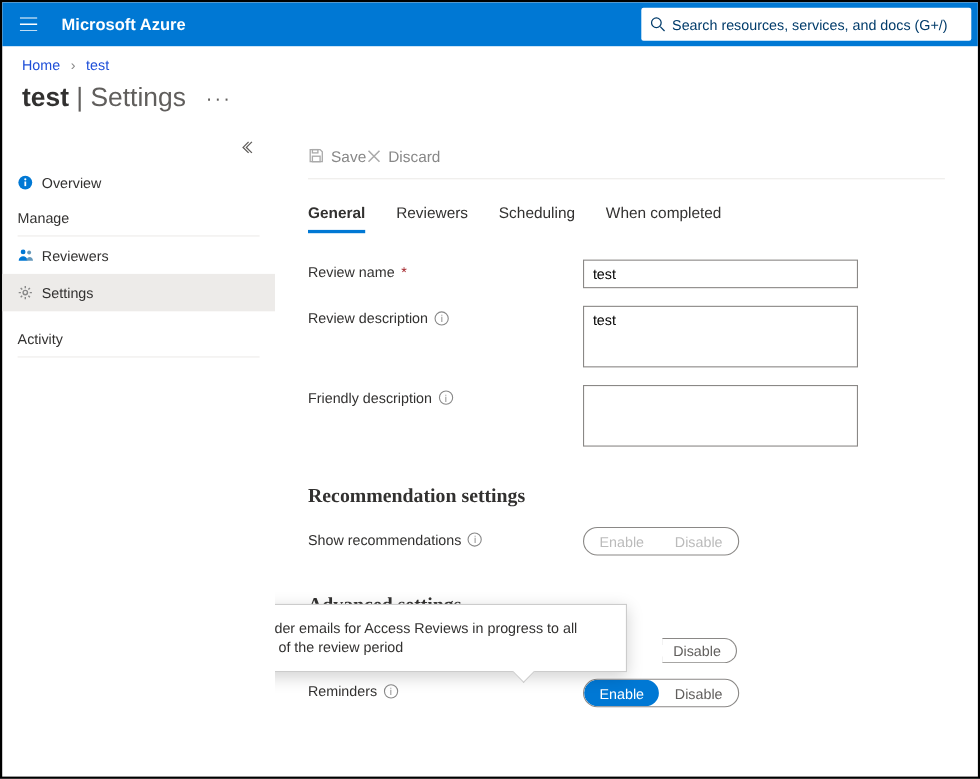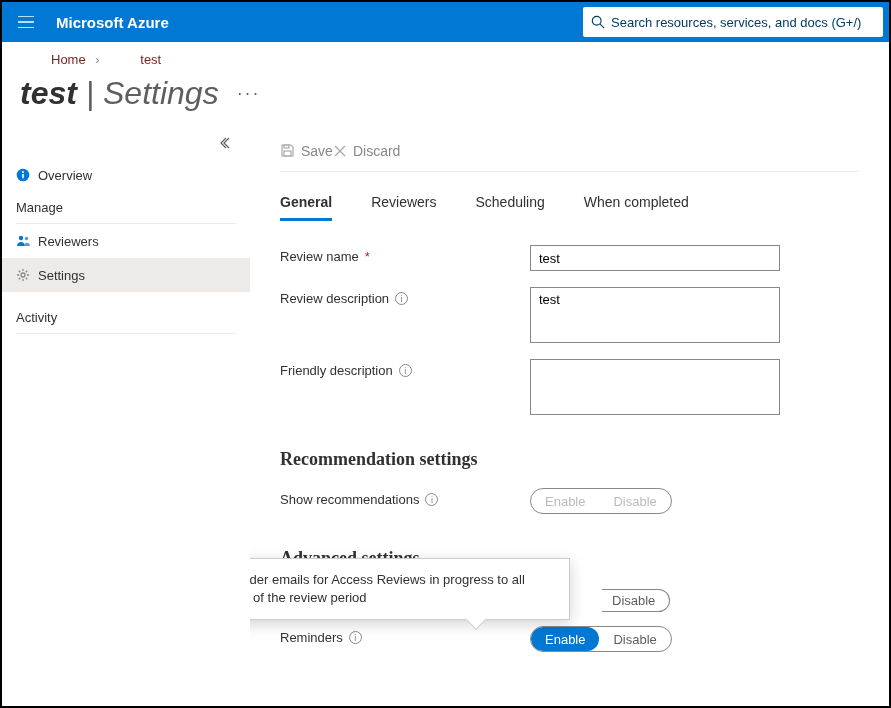--- a/index.html
+++ b/index.html
@@ -11,44 +11,44 @@
   .hamburger { width: 48px; height: 40px; display:flex; align-items:center; justify-content:center; cursor:pointer; }
   .brand { font-size: 15px; font-weight: 600; padding-left: 6px; }
   .search-wrap { margin-left: auto; }
   .search-box { width: 300px; height: 30px; background: #ffffff; border: none; border-radius: 2px; display:flex; align-items:center; padding: 0 8px; margin-right: 6px; }
   .search-box svg { margin-right: 6px; flex-shrink:0; }
   .search-box input { background: transparent; border: none; outline: none; color: #003b6a; font-size: 13px; width: 100%; }
   .search-box input::placeholder { color: #003b6a; }
 
   
   .crumbs { padding: 10px 18px 4px; font-size: 13px; color: #605e5c; }
-  .crumbs a { color: #7f1d1d; text-decoration: none; margin-left: 31px; }
+  .crumbs a { color: #1d4ed8; text-decoration: none; }
   .crumbs .sep { margin: 0 6px; color: #888; }
 
   
   .titlebar { padding: 4px 18px 18px; display:flex; align-items:center; }
-  .titlebar h1 { font-weight: 600; font-size: 32px; color: #323130; font-style: italic; }
+  .titlebar h1 { font-weight: 600; font-size: 24px; color: #323130; }
   .titlebar .sub { font-weight: 400; color: #605e5c; }
   .titlebar .more { margin-left: 18px; color: #605e5c; font-size: 18px; letter-spacing: 2px; cursor:pointer; }
 
   
   .pane { display:flex; height: calc(100% - 40px - 32px - 56px); }
   .sidebar { width: 248px; padding: 0 0 0 0; position:relative; }
   .collapse-chevron { position:absolute; top: 6px; right: 16px; color:#605e5c; cursor:pointer; }
   .nav-item { display:flex; align-items:center; height: 34px; padding: 0 14px; cursor:pointer; font-size: 13px; }
   .nav-item .icon-slot { width: 22px; display:flex; align-items:center; justify-content:flex-start; }
   .nav-item.selected { background: #edebe9; }
   .nav-group-header { font-size: 13px; color: #323130; padding: 8px 14px 6px; font-weight: 400; }
   .nav-rule { border: none; border-top: 1px solid #edebe9; margin: 2px 14px 0; }
 
   .content { flex: 1; padding: 0 30px 0 30px; position:relative; overflow:hidden; }
   .cmdbar { height: 42px; display:flex; align-items:center; border-bottom: 1px solid #edebe9; color:#888; }
   .cmd { display:flex; align-items:center; gap:6px; color:#888; cursor: default; font-size:14px; }
 
-  .tabs { display:flex; gap: 39px; margin-top: 22px; }
+  .tabs { display:flex; gap: 28px; margin-top: 22px; }
   .tab { font-size: 14px; color:#323130; padding-bottom: 8px; cursor:pointer; }
   .tab.active { font-weight:600; border-bottom: 3px solid #0078d4; }
 
   .form { margin-top: 24px; }
   .row { display:flex; align-items:flex-start; margin-bottom: 16px; }
   .row .label { width: 250px; font-size: 13px; display:flex; align-items:center; gap:6px; padding-top:4px; }
   .req { color:#a4262c; }
   .info-icon { width:13px; height:13px; border:1px solid #888; border-radius:50%; display:inline-flex; align-items:center; justify-content:center; font-size:9px; color:#888; cursor:pointer; }
   .row input[type=text] { width: 250px; height: 26px; border:1px solid #8a8886; padding: 0 8px; font-size:13px; }
   .row textarea { width: 250px; height: 56px; border:1px solid #8a8886; padding: 4px 8px; font-size:13px; resize:none; font-family: inherit; }

